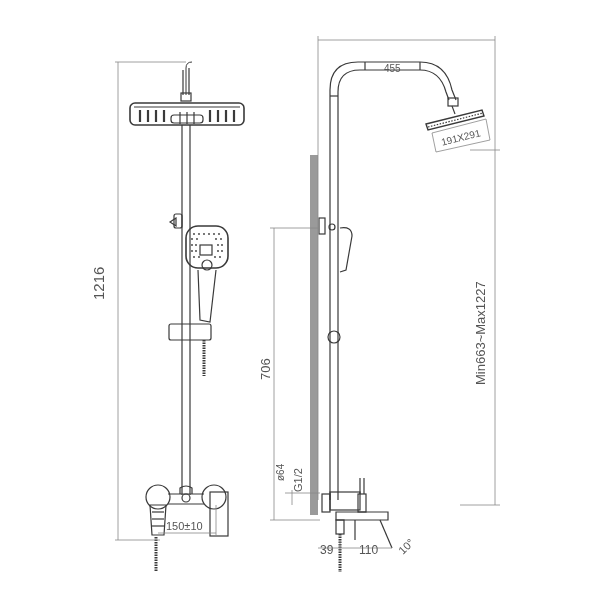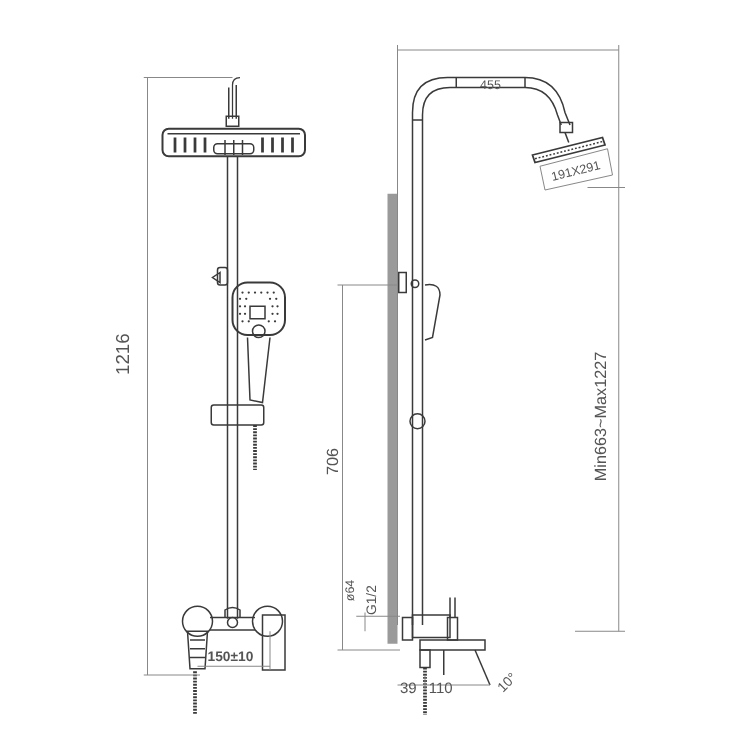--- a/index.html
+++ b/index.html
@@ -157,22 +157,22 @@
     <line x1="285" y1="493" x2="320" y2="493"></line>
     <line x1="292" y1="490" x2="292" y2="505"></line>
     <line x1="270" y1="520" x2="320" y2="520"></line>
 
     <line x1="318" y1="548" x2="392" y2="548"></line>
     <line x1="340" y1="540" x2="340" y2="552"></line>
   </g>
 </svg>
 
 <div class="lbl" style="left:90px;top:300px;font-size:15px;transform:rotate(-90deg);transform-origin:left top;">1216</div>
-<div class="lbl" style="left:166px;top:520px;font-size:11px;font-weight:bold;">150±10</div>
+<div class="lbl" style="left:166px;top:520px;font-size:11px;">150±10</div>
 <div class="lbl" style="left:384px;top:24px;font-size:10px;margin-top:39px;">455</div>
 <div class="lbl" style="left:440px;top:137px;font-size:10px;transform:rotate(-14deg);transform-origin:left top;">191X291</div>
 <div class="lbl" style="left:473px;top:385px;font-size:13px;transform:rotate(-90deg);transform-origin:left top;">Min663~Max1227</div>
 <div class="lbl" style="left:258px;top:380px;font-size:13px;transform:rotate(-90deg);transform-origin:left top;">706</div>
 <div class="lbl" style="left:275px;top:481px;font-size:10px;transform:rotate(-90deg);transform-origin:left top;">ø64</div>
 <div class="lbl" style="left:292px;top:492px;font-size:11px;transform:rotate(-90deg);transform-origin:left top;">G1/2</div>
 <div class="lbl" style="left:320px;top:543px;font-size:12px;">39</div>
-<div class="lbl" style="left:343px;top:543px;font-size:12px;">110</div>
+<div class="lbl" style="left:359px;top:543px;font-size:12px;">110</div>
 <div class="lbl" style="left:396px;top:548px;font-size:11px;transform:rotate(-45deg);transform-origin:left top;">10°</div>
 
 </body></html>

